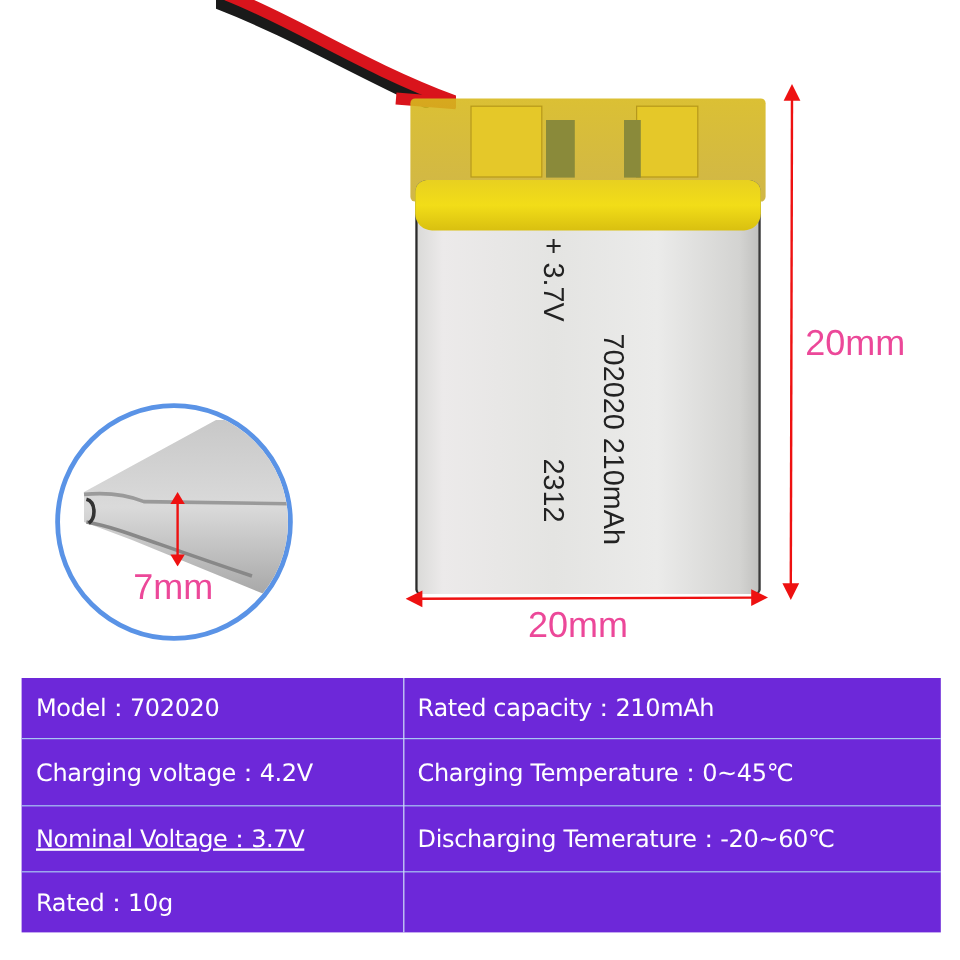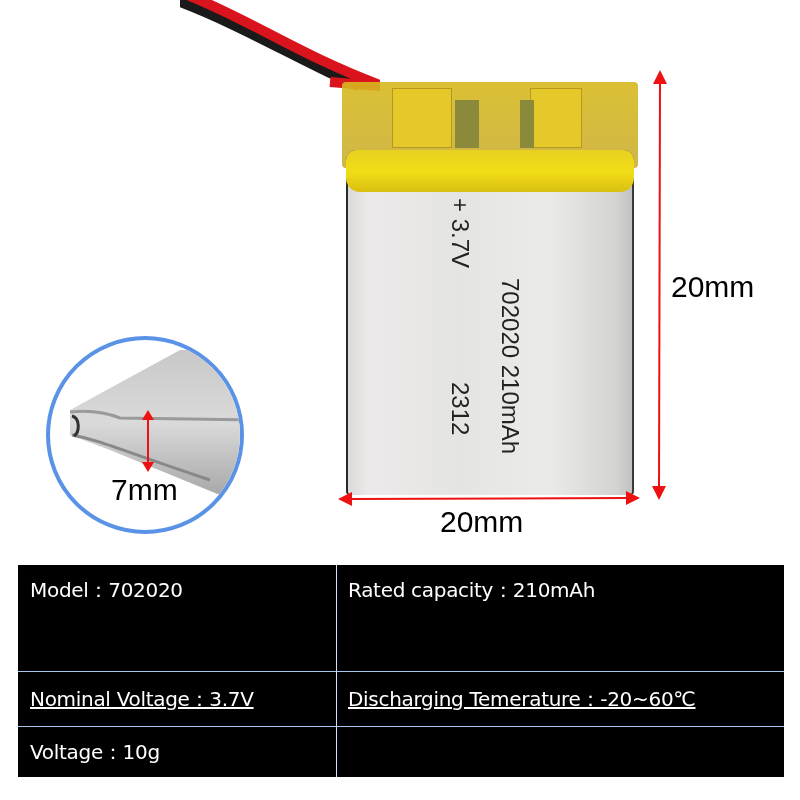--- a/index.html
+++ b/index.html
@@ -11,25 +11,25 @@
     box-shadow:inset 2px 0 0 #2a2a2a,inset -2px 0 0 #3a3a3a;}
   .battery-yellow-band{left:346px;top:150px;width:288px;height:42px;border-radius:10px 10px 14px 14px;
     background:linear-gradient(180deg,#e8d020 0%,#f2dd18 50%,#d9c010 100%);}
   .tape{left:342px;top:82px;width:296px;height:86px;border-radius:4px;
     background:linear-gradient(180deg,rgba(215,185,30,.9),rgba(200,170,40,.85));}
   .tab{top:88px;height:58px;background:rgba(230,200,40,.95);border:1px solid rgba(150,120,20,.6);}
   .pcb{top:100px;height:48px;width:24px;background:#8a8a3a;}
   .cell-text{font-family:"Liberation Sans",sans-serif;color:#222;font-size:22px;white-space:nowrap;
     transform-origin:left top;transform:rotate(90deg);}
   
-  .dim-label{color:#000000;font-family:"Liberation Sans",sans-serif;font-size:30px;}
+  .dim-label{color:#ec4899;font-family:"Liberation Sans",sans-serif;font-size:30px;}
   
   .inset{left:46px;top:336px;width:190px;height:190px;border-radius:50%;border:4px solid #5a93e6;overflow:hidden;background:#fff;}
   
-  .spec-table{left:18px;top:565px;width:766px;height:212px;background:#000000;}
+  .spec-table{left:18px;top:565px;width:766px;height:212px;background:#6d28d9;}
   .row{position:absolute;left:0;width:766px;border-top:1px solid #a9c6f2;}
   .cell{position:absolute;top:0;height:100%;display:flex;align-items:center;color:#ffffff;
     font-family:"DejaVu Sans",sans-serif;font-size:20px;white-space:nowrap;letter-spacing:-0.3px;}
   .vdiv{position:absolute;left:318px;top:0;width:1px;height:212px;background:#cfe0f8;}
 </style>
 </head>
 <body>
 
 <div>
   <svg class="abs" style="left:180px;top:0;" width="200" height="110">
@@ -83,21 +83,25 @@
   <polygon points="8,0 2,10 14,10" fill="#ee1111"></polygon>
   <polygon points="8,62 2,52 14,52" fill="#ee1111"></polygon>
 </svg>
 <div class="abs dim-label" style="left:111px;top:473px;">7mm</div>
 
 <div class="abs spec-table">
   <div class="row" style="top:0;height:50px;border-top:none;">
     <div class="cell" style="left:12px;">Model：702020</div>
     <div class="cell" style="left:330px;text-align:right;">Rated capacity：210mAh</div>
   </div>
+  <div class="row" style="top:50px;height:56px;">
+    <div class="cell" style="left:12px;">Charging voltage：4.2V</div>
+    <div class="cell" style="left:330px;">Charging Temperature：0~45℃</div>
+  </div>
   <div class="row" style="top:106px;height:55px;">
     <div class="cell" style="left:12px;text-decoration:underline;">Nominal Voltage：3.7V</div>
-    <div class="cell" style="left:330px;text-decoration:underline;">Discharging Temerature：-20~60℃</div>
+    <div class="cell" style="left:330px;">Discharging Temerature：-20~60℃</div>
   </div>
   <div class="row" style="top:161px;height:51px;">
-    <div class="cell" style="left:12px;">Voltage：10g</div>
+    <div class="cell" style="left:12px;">Rated：10g</div>
   </div>
   <div class="vdiv"></div>
 </div>
 
 </body></html>

